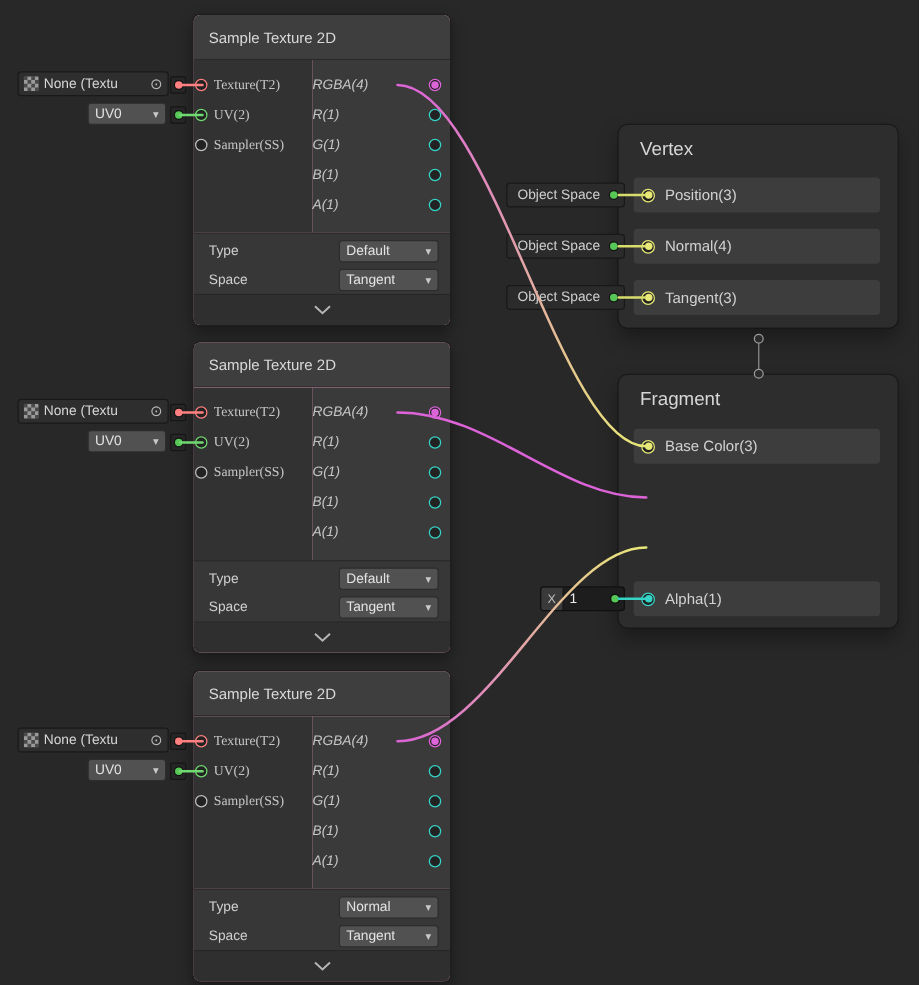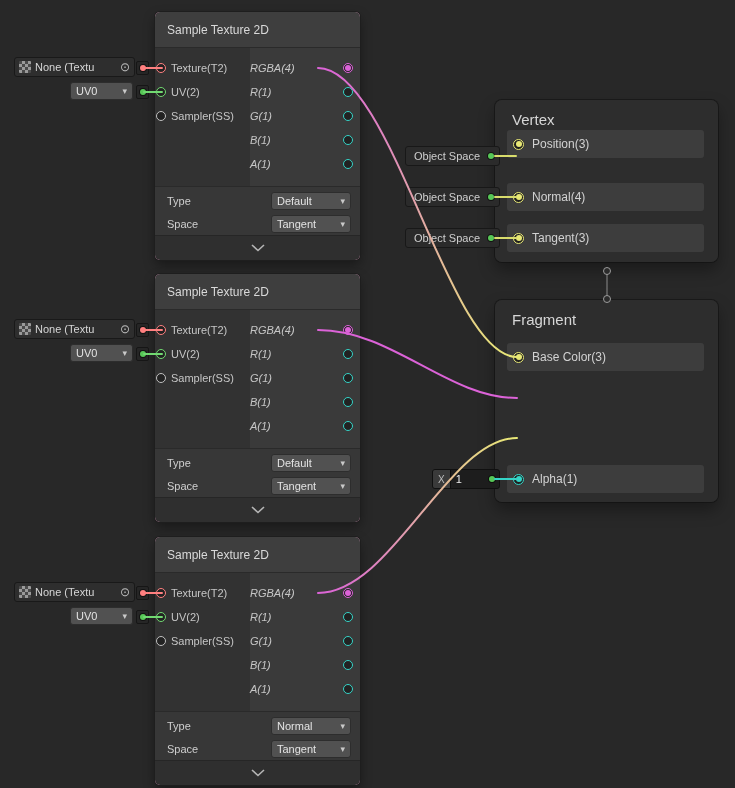--- a/index.html
+++ b/index.html
@@ -9,21 +9,21 @@
   
   .tnode{position:absolute;width:205px;height:248px;background:#f9a8d4;border-radius:5px;
          box-shadow:0 0 0 1px #1e1e1e,0 5px 12px rgba(0,0,0,.4);z-index:2;}
   .hdr{height:36px;display:flex;align-items:center;padding:0 12px;background:#3e3e3e;
        border-bottom:1px solid #2a2a2a;border-radius:5px 5px 0 0;color:#d9d9d9;font-size:12px;box-sizing:border-box;}
   .ports{display:flex;height:138px;}
   .col{padding-top:8px;box-sizing:border-box;}
   .in{width:95px;background:#323232;}
   .out{flex:1;background:#3a3a3a;}
   .prow{height:24px;display:flex;align-items:center;position:relative;font-size:11px;color:#c6c6c6;}
-  .in .prow{padding-left:16px;}
+  .in .prow{padding-left:16px;font-family:Liberation Serif, serif;}
   .out .prow{justify-content:flex-start;padding-right:6px;font-style:italic;}
   .dot{position:absolute;width:10px;height:10px;border-radius:50%;border:1px solid currentColor;
        background:#222;box-sizing:border-box;}
   .in .dot{left:1px;}
   .out .dot{right:7px;}
   .dot.connected::after{content:"";position:absolute;inset:1px;border-radius:50%;background:currentColor;}
   .c-tex{color:#FF8080}.c-v1{color:#35D4C7}.c-v2{color:#71D971}.c-v3{color:#E8E876}
   .c-v4{color:#DC63D8}.c-sam{color:#C0C0C0}
   .plabel{white-space:nowrap;}
   .controls{height:50px;border-top:1px solid #2a2a2a;padding-top:2px;box-sizing:border-box;background:#373737;}
@@ -313,21 +313,21 @@
   <div class="dropdown mini-dd" style="left:70px;top:607px">
     <span>UV0</span>
     <span class="arrow">▾</span>
   </div>
   <div class="chip" style="left:136px;top:610px">
     <span class="mini" style="background:#57C757"></span>
   </div>
 
   <div class="stack-node" style="left:495px;top:100px;width:223px;height:162px">
     <div class="stack-title">Vertex</div>
-    <div class="srow" style="top:30px">
+    <div class="srow" style="top:42px">
       <span class="sdot connected c-v3"></span>
       <span>Position(3)</span>
     </div>
     <div class="srow" style="top:83px">
       <span class="sdot connected c-v3"></span>
       <span>Normal(4)</span>
     </div>
     <div class="srow" style="top:124px">
       <span class="sdot connected c-v3"></span>
       <span>Tangent(3)</span>

